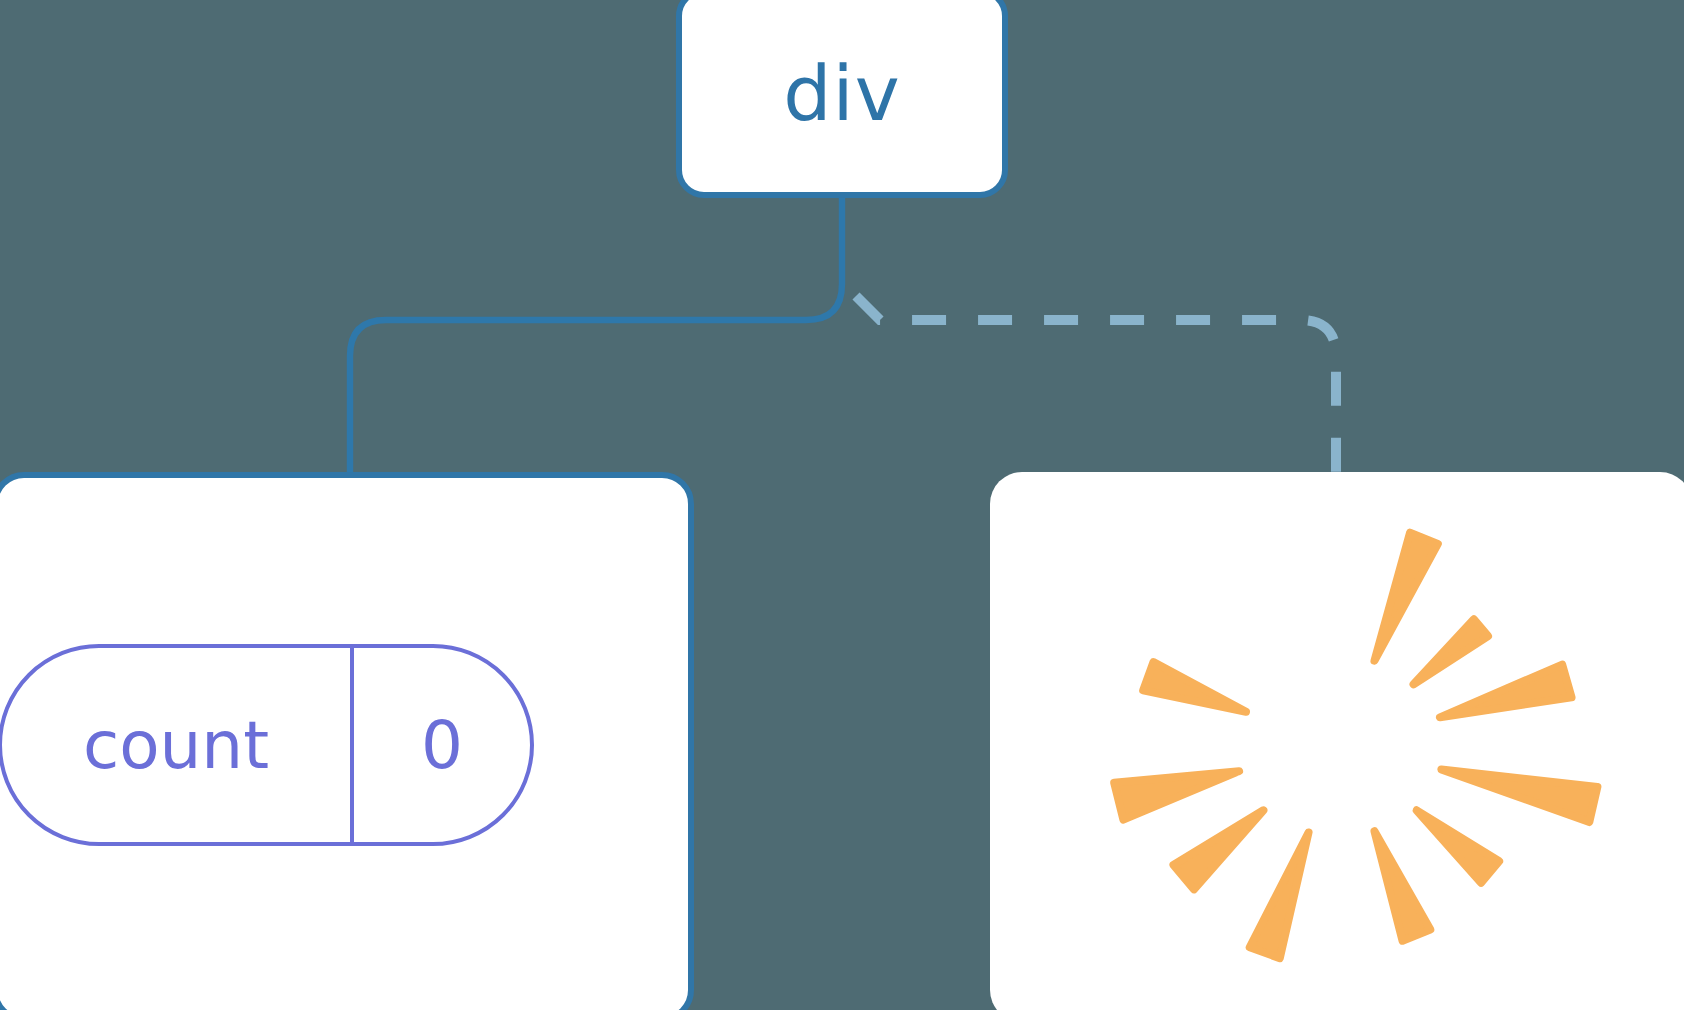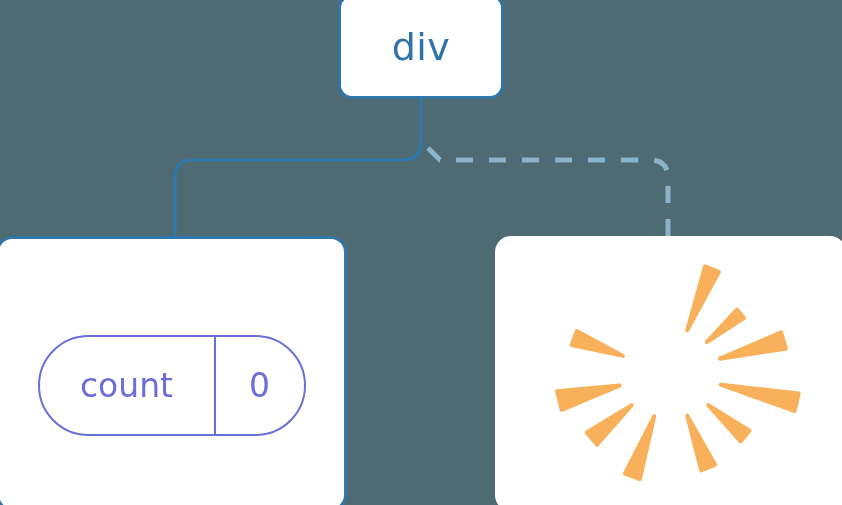--- a/index.html
+++ b/index.html
@@ -69,23 +69,22 @@
   .node-counter .node-title {
     color: #3a7ca5;
     font-size: 36px;
     line-height: 1;
     letter-spacing: 0.4px;
     display: block;
   }
 
   
   .pill-wrap {
-    margin-top: 48px;
+    margin-top: 35px;
     display: flex;
-    justify-content: center;
   }
   .pill {
     position: relative;
     width: 268px;
     height: 101px;
     border: 2px solid #6b6fd8;
     border-radius: 52px;
     box-sizing: border-box;
     display: flex;
     align-items: stretch;

